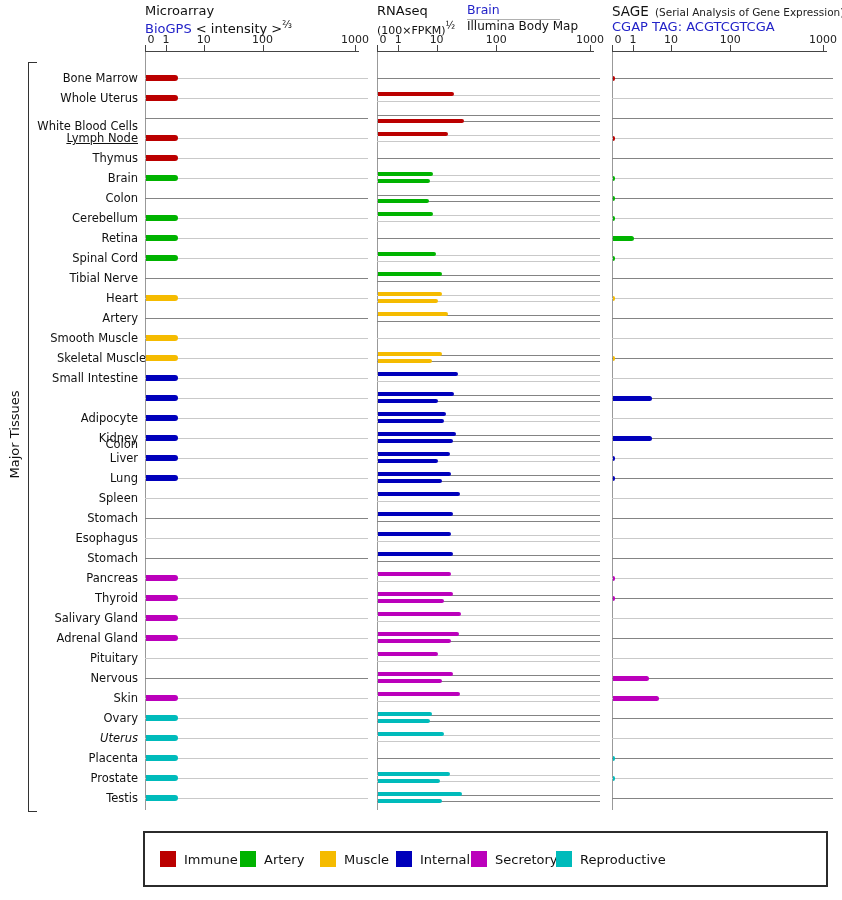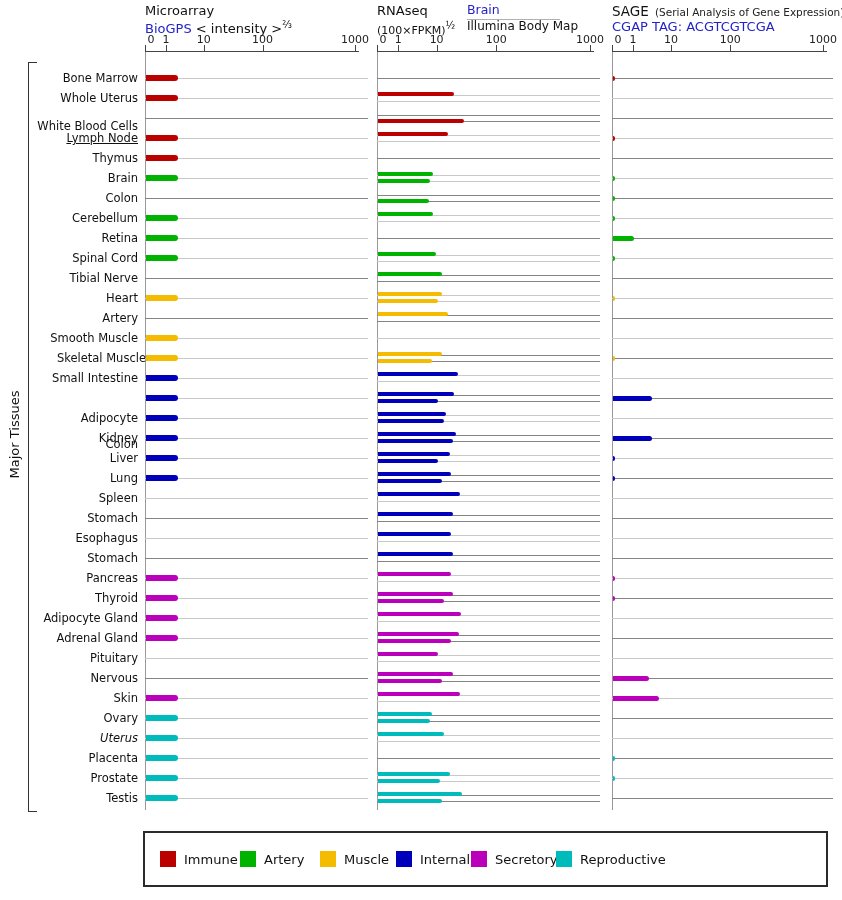--- a/index.html
+++ b/index.html
@@ -283,21 +283,21 @@
       <div class="bar" style="left: 613px; width: 2.11px; top: 576px; height: 5px; background: rgb(187, 0, 187);"></div>
       <div class="tlabel" style="left: 20px; width: 118px; top: 590px;">Thyroid</div>
       <div class="line" style="left: 145px; width: 223px; top: 598px; background: rgb(201, 201, 201);"></div>
       <div class="bar" style="left: 146px; width: 32.3789px; top: 595px; height: 6px; background: rgb(187, 0, 187);"></div>
       <div class="line" style="left: 377px; width: 223px; top: 595px; background: rgb(132, 132, 132);"></div>
       <div class="line" style="left: 377px; width: 223px; top: 601px; background: rgb(132, 132, 132);"></div>
       <div class="bar" style="left: 378px; width: 74.8645px; top: 592px; height: 4px; background: rgb(187, 0, 187); border-radius: 0px 2px 2px 0px;"></div>
       <div class="bar" style="left: 378px; width: 66.4356px; top: 599px; height: 4px; background: rgb(187, 0, 187); border-radius: 0px 2px 2px 0px;"></div>
       <div class="line" style="left: 612px; width: 221px; top: 598px; background: rgb(132, 132, 132);"></div>
       <div class="bar" style="left: 613px; width: 2.11px; top: 596px; height: 5px; background: rgb(187, 0, 187);"></div>
-      <div class="tlabel" style="left: 20px; width: 118px; top: 610px;">Adipocyte Gland</div>
+      <div class="tlabel" style="left: 20px; width: 118px; top: 610px;">Salivary Gland</div>
       <div class="line" style="left: 145px; width: 223px; top: 618px; background: rgb(201, 201, 201);"></div>
       <div class="bar" style="left: 146px; width: 32.3789px; top: 615px; height: 6px; background: rgb(187, 0, 187);"></div>
       <div class="line" style="left: 377px; width: 223px; top: 615px; background: rgb(201, 201, 201);"></div>
       <div class="line" style="left: 377px; width: 223px; top: 621px; background: rgb(201, 201, 201);"></div>
       <div class="bar" style="left: 378px; width: 83.3731px; top: 612px; height: 4px; background: rgb(187, 0, 187); border-radius: 0px 2px 2px 0px;"></div>
       <div class="line" style="left: 612px; width: 221px; top: 618px; background: rgb(201, 201, 201);"></div>
       <div class="tlabel" style="left: 20px; width: 118px; top: 630px;">Adrenal Gland</div>
       <div class="line" style="left: 145px; width: 223px; top: 638px; background: rgb(201, 201, 201);"></div>
       <div class="bar" style="left: 146px; width: 32.3789px; top: 635px; height: 6px; background: rgb(187, 0, 187);"></div>
       <div class="line" style="left: 377px; width: 223px; top: 635px; background: rgb(132, 132, 132);"></div>

